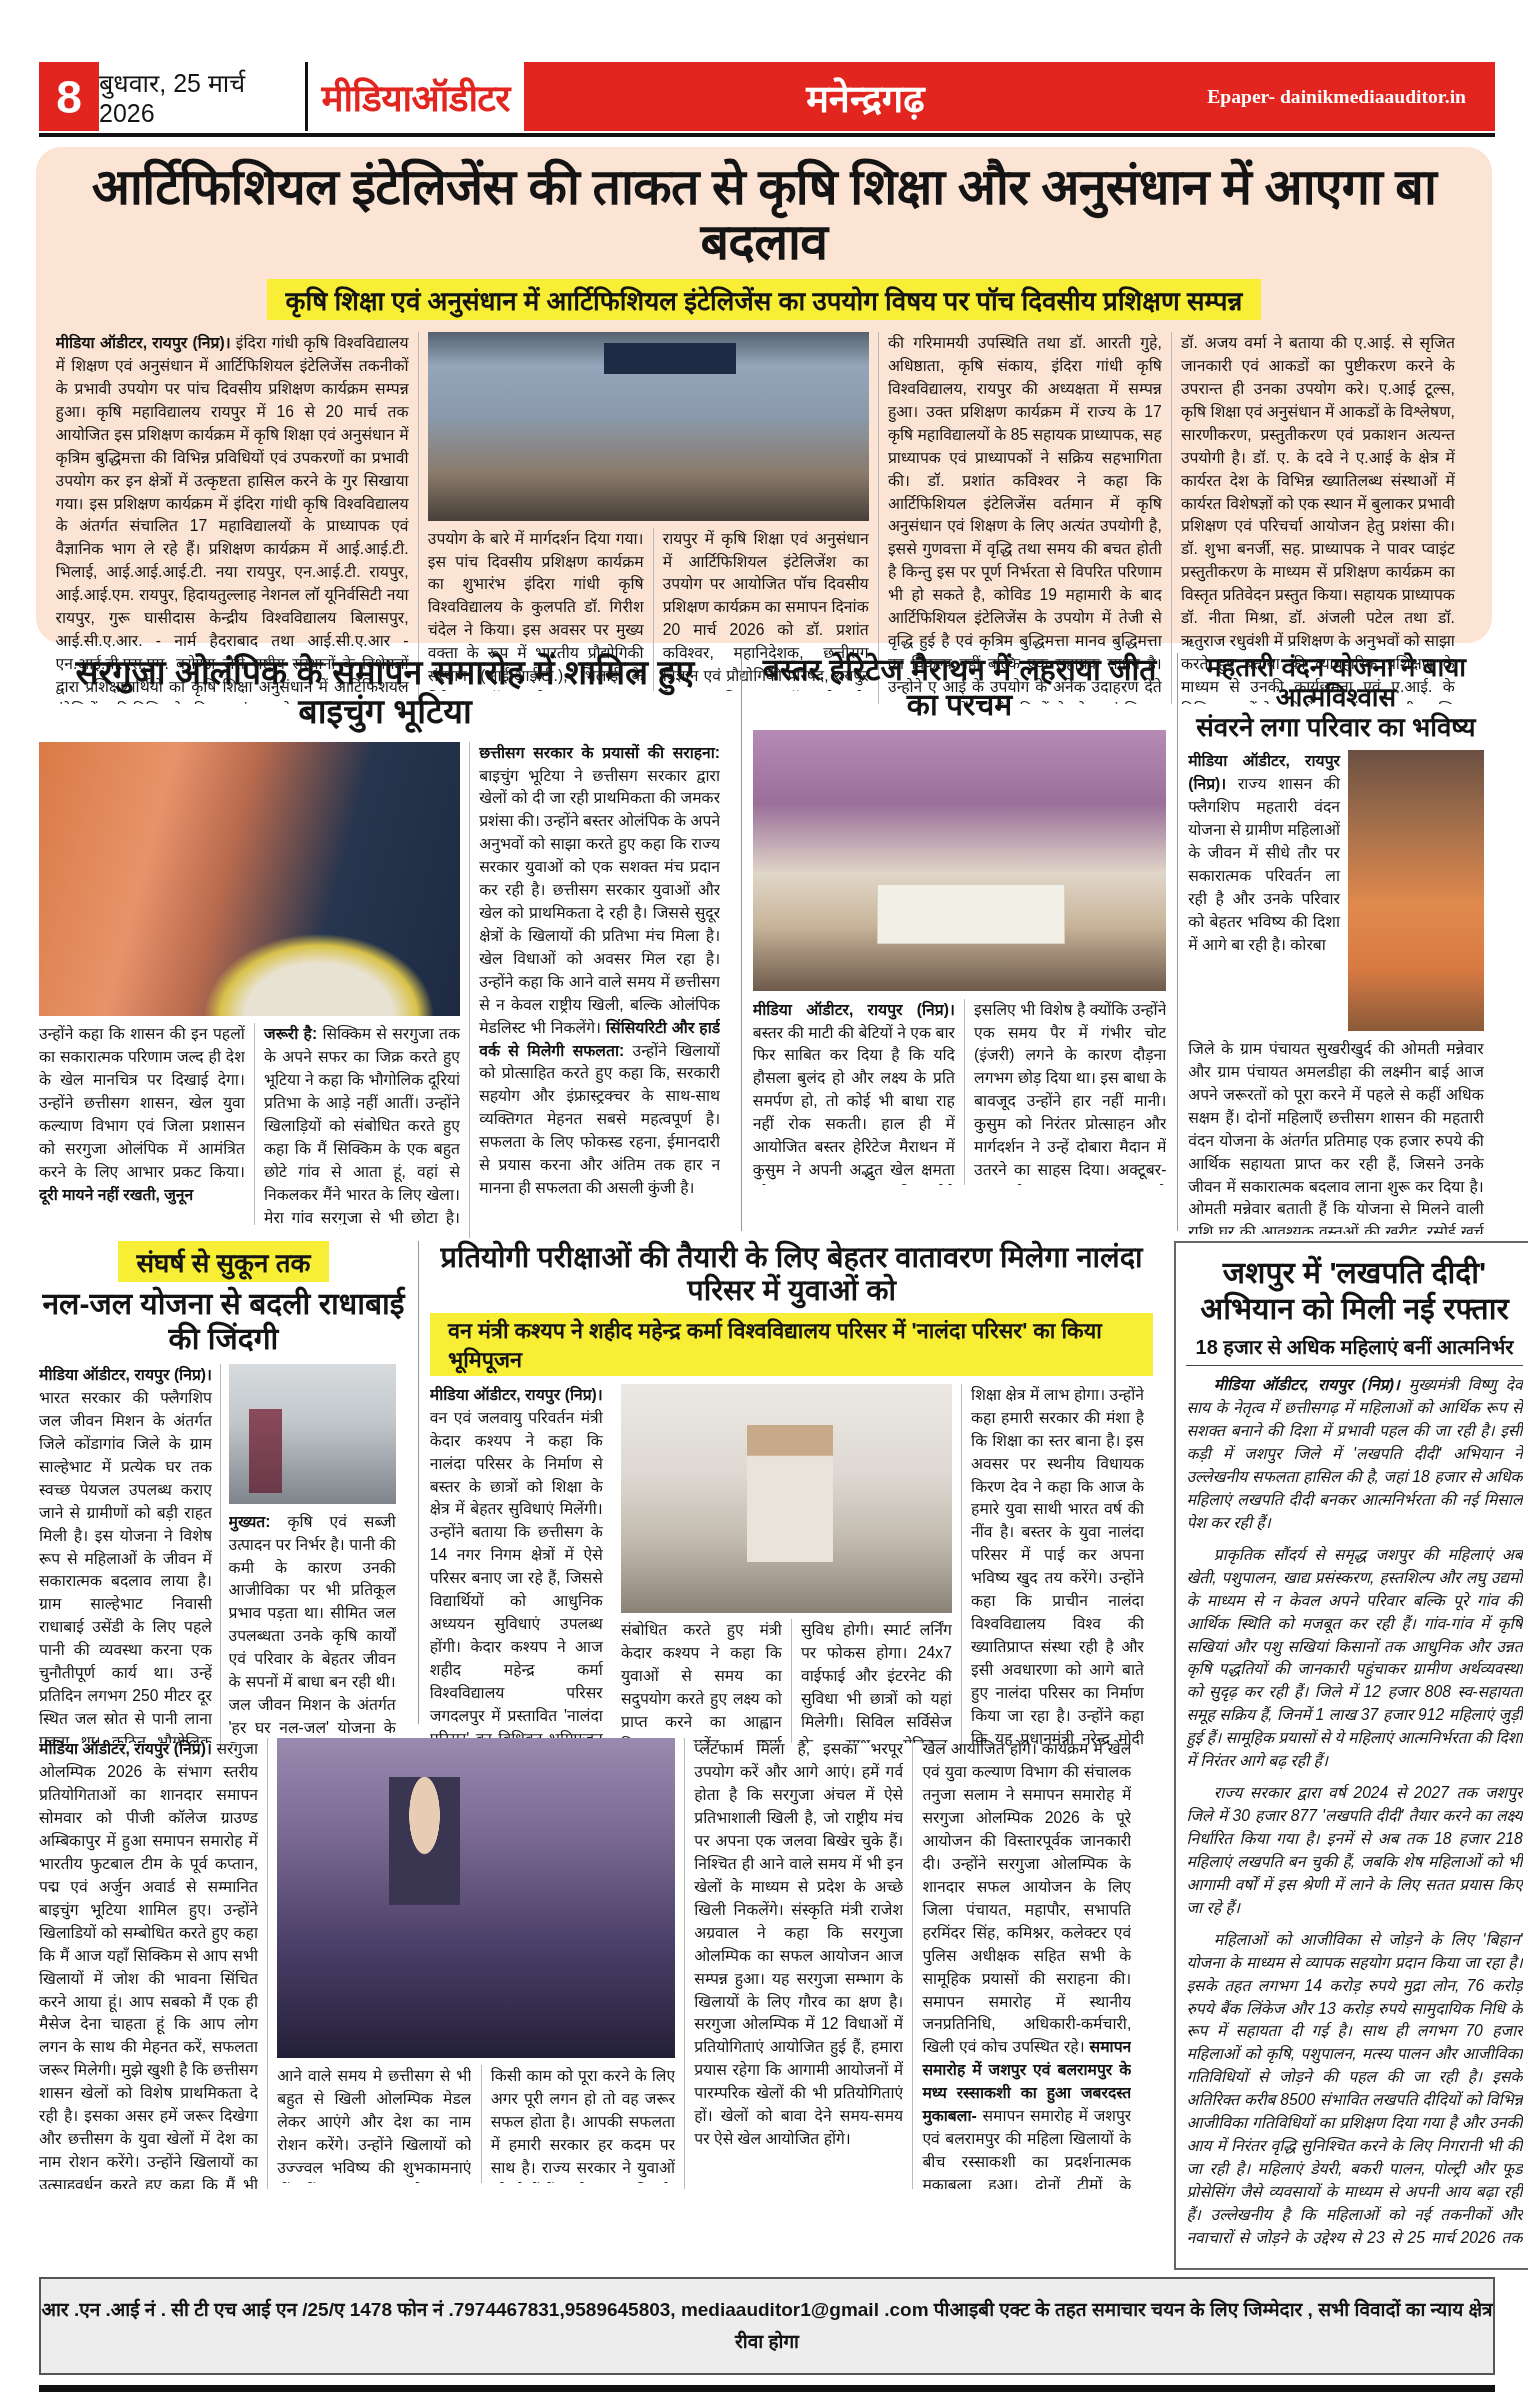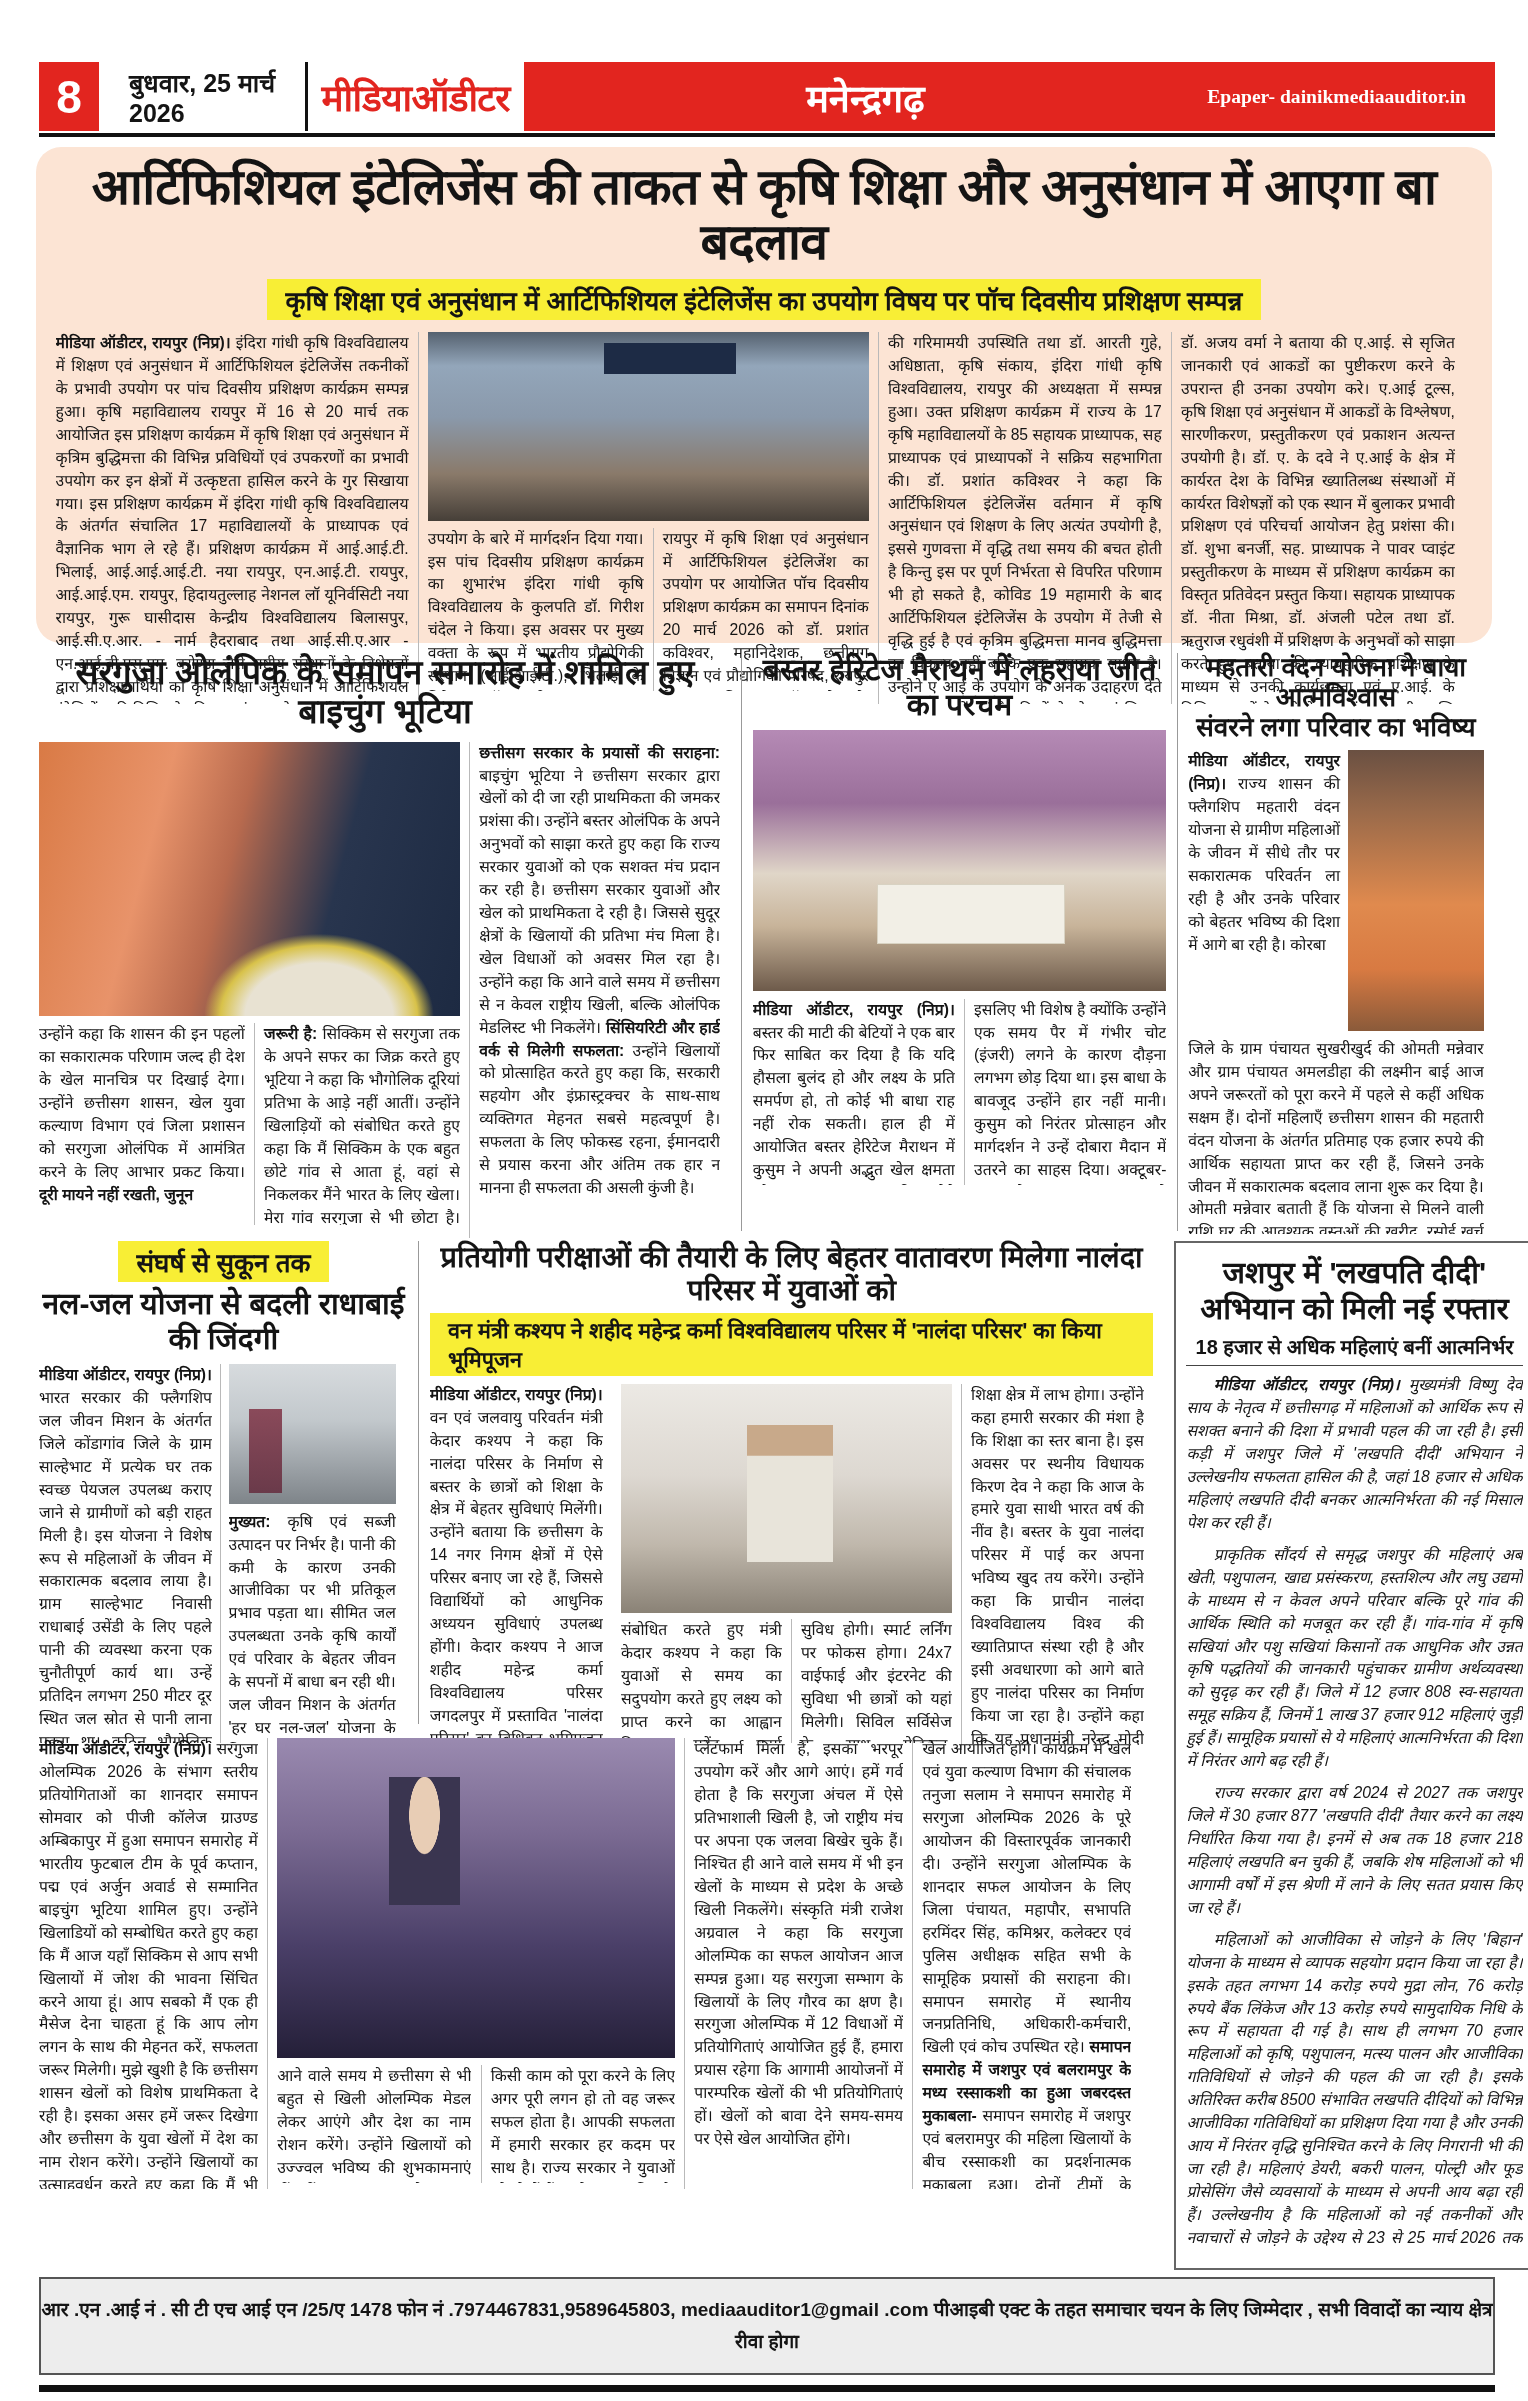--- a/index.html
+++ b/index.html
@@ -8,21 +8,21 @@
   *{margin:0;padding:0;box-sizing:border-box;}
   html,body{background:#ffffff;}
   body{font-family:"Liberation Sans","DejaVu Sans",sans-serif;color:var(--ink);}
   .page{position:relative;width:1528px;height:2401px;background:#fff;overflow:hidden;}
 
   
   .hdr{position:absolute;left:39px;top:62px;width:1456px;height:69px;display:flex;align-items:stretch;}
   .hdr .numbox{width:60px;background:var(--red);color:#fff;font-size:46px;font-weight:800;
     display:flex;align-items:center;justify-content:center;}
   .hdr .datebox{width:206px;background:#fff;display:flex;align-items:center;justify-content:center;
-    font-size:25px;font-weight:700;padding-left:30px;}
+    font-size:25px;font-weight:400;}
   .hdr .vline{width:2.6px;background:#111;}
   .hdr .mast{width:216px;background:#fff;display:flex;align-items:center;justify-content:center;
     color:var(--red);font-size:37px;font-weight:800;letter-spacing:-0.7px;}
   .hdr .redbar{flex:1;background:var(--red);color:#fff;display:flex;align-items:center;}
   .hdr .edition{flex:1;text-align:center;font-size:38px;font-weight:800;}
   .hdr .epaper{font-family:"Liberation Serif","DejaVu Serif",serif;font-size:19.6px;font-weight:700;
     padding-right:29px;white-space:nowrap;}
   .hrule{position:absolute;left:39px;top:133px;width:1456px;height:3.9px;background:#111;}
 
   

